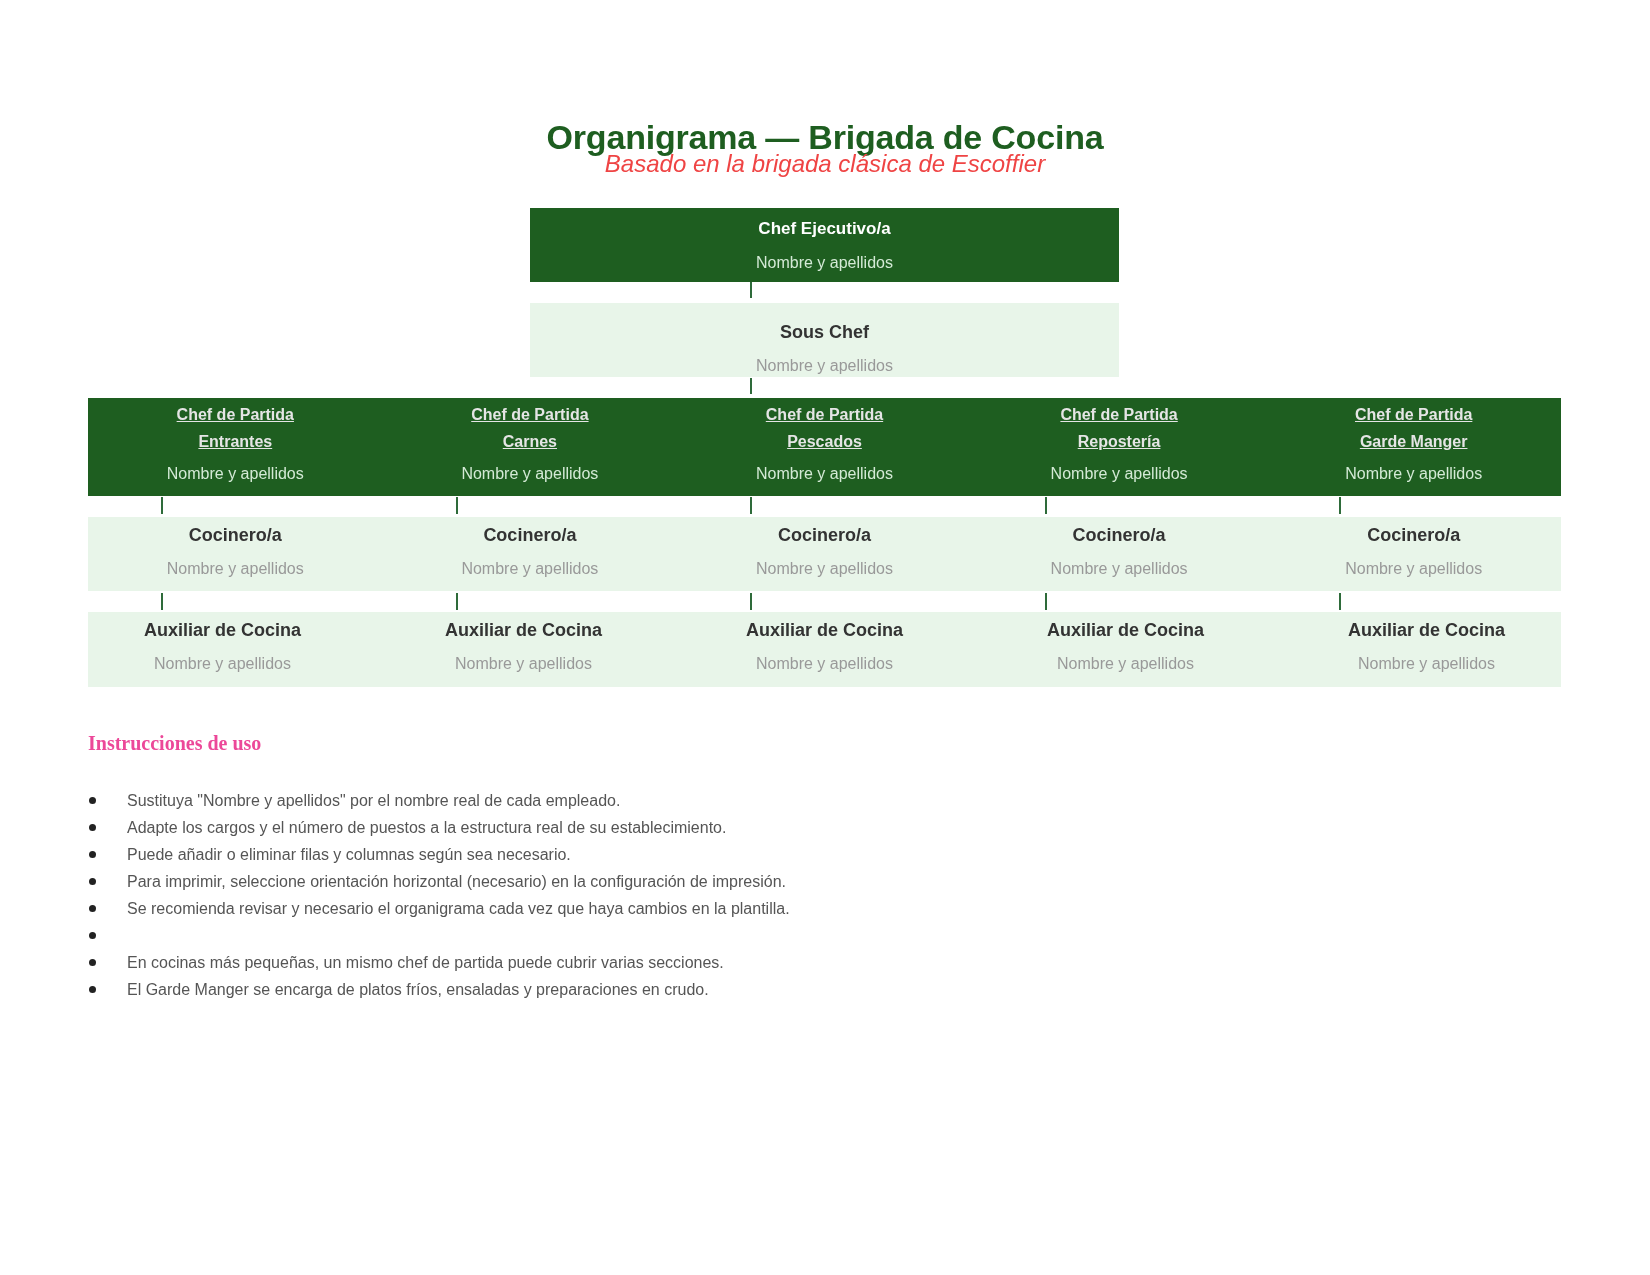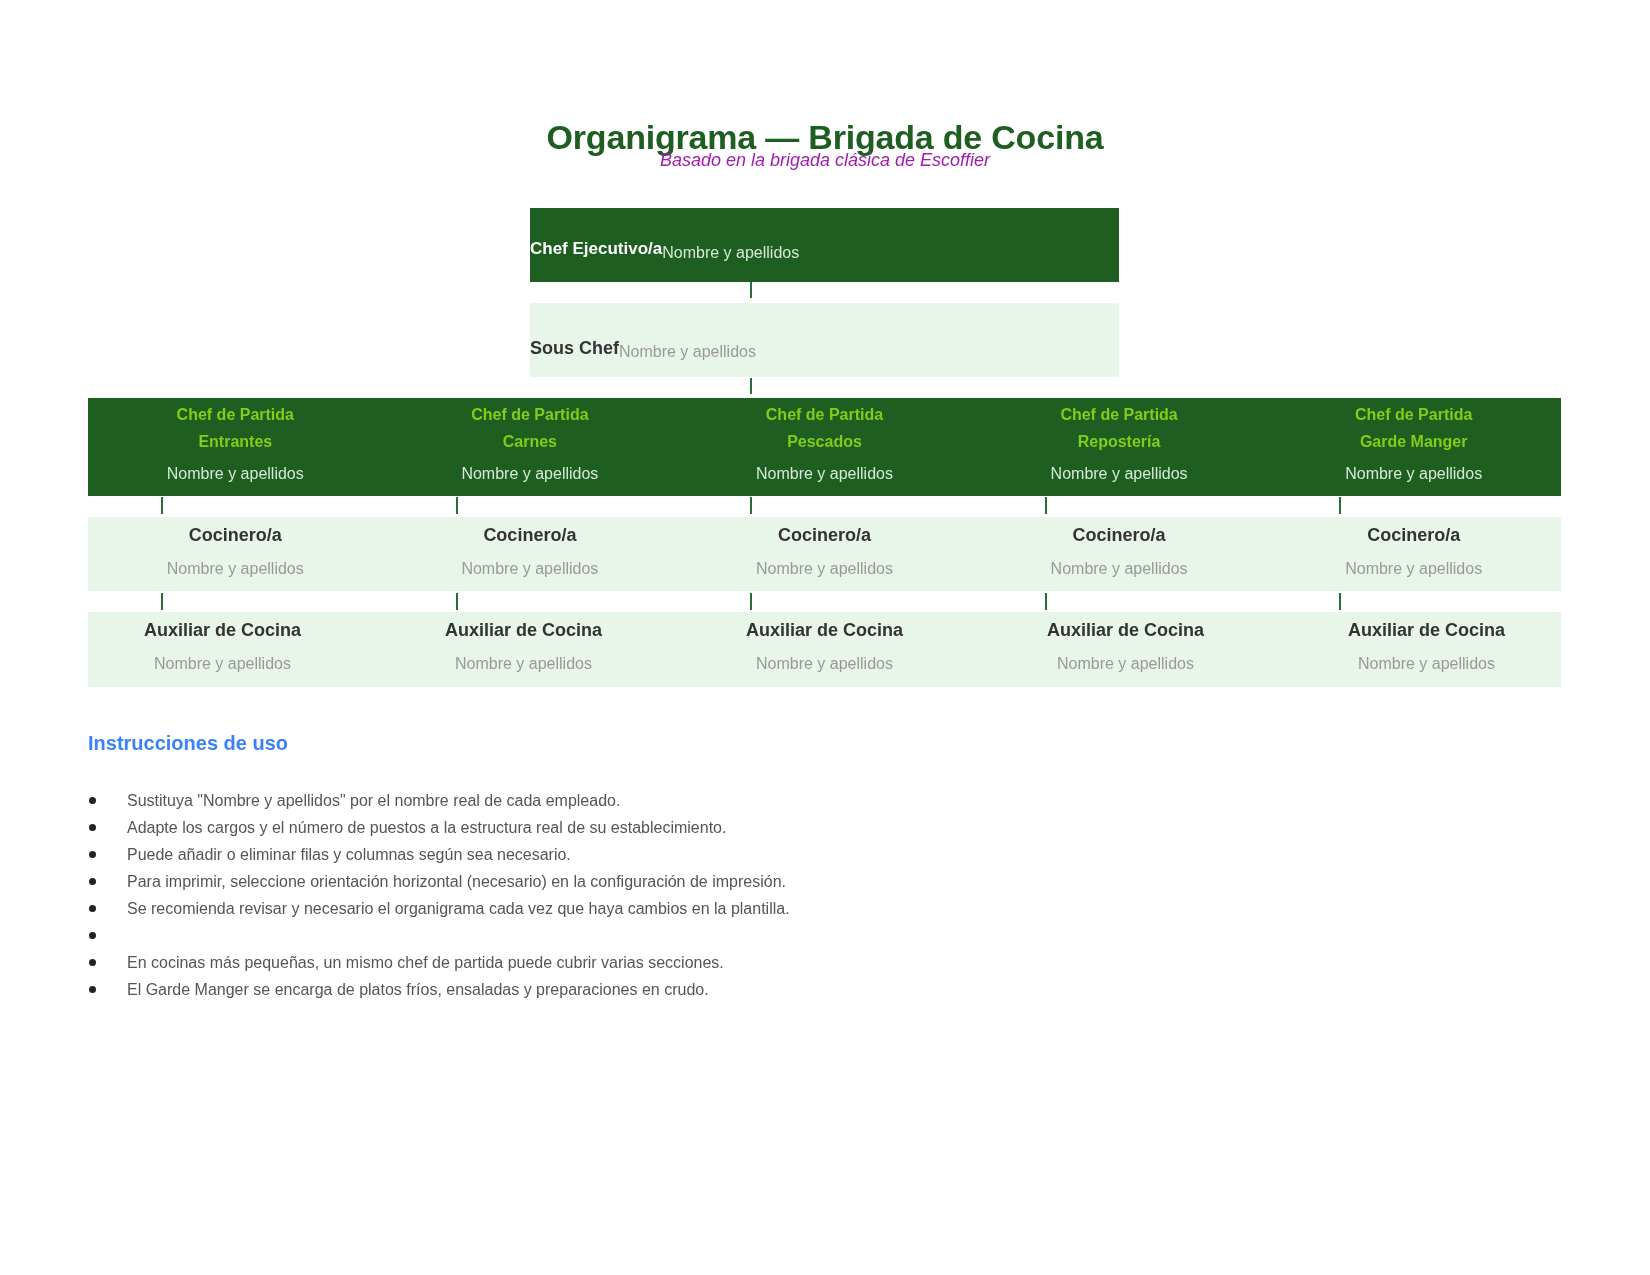--- a/index.html
+++ b/index.html
@@ -7,57 +7,57 @@
   body { position: relative; font-family: "Liberation Sans", "DejaVu Sans", sans-serif; color: #333333; overflow: hidden; }
 
   .title {
     position: absolute; left: 0; width: 1650px; top: 82px;
     text-align: center; font-size: 34px; font-weight: bold; color: #1e5e20;
     letter-spacing: -0.2px;
     margin-top: 36px;
   }
   .subtitle {
     position: absolute; left: 0; width: 1650px; top: 150px;
-    text-align: center; font-size: 18px; font-style: italic; color: #a21caf;
+    text-align: center; font-size: 24px; font-style: italic; color: #ef4444;
   }
 
   .box {
-    position: absolute; display: flex; align-items: center;
+    position: absolute; display: flex; flex-direction: column; align-items: center;
   }
   .box.dark { background: #1e5e20; color: #ffffff; }
   .box.light { background: #e8f5e9; color: #333333; }
 
   .box .role { font-weight: bold; font-size: 17px; line-height: 26px; text-align: center; }
   .box .name { font-size: 16px; line-height: 26px; text-align: center; }
   .box.dark .name { color: #d4ead6; }
   .box.light .name { color: #999999; }
 
   #chef-box { left: 530px; top: 208px; width: 589px; height: 74px; padding-top: 8px; }
   #chef-box .name { margin-top: 8px; }
   #sous-box { left: 530px; top: 303px; width: 589px; height: 74px; padding-top: 16px; }
   #sous-box .role { font-size: 18px; }
   #sous-box .name { margin-top: 8px; }
 
   .row { position: absolute; left: 88px; width: 1473px; display: flex; }
   .row .cell { width: 294.6px; display: flex; flex-direction: column; align-items: center; }
   #partida-row { top: 398px; height: 98px; background: #1e5e20; }
   #partida-row .cell { padding-top: 3px; }
-  #partida-row .role { font-weight: bold; font-size: 16px; line-height: 27px; color: #84cc16; text-align: center; }
+  #partida-row .role { font-weight: bold; font-size: 16px; line-height: 27px; color: #e5e5e5; text-align: center; text-decoration: underline; }
   #partida-row .name { font-size: 16px; line-height: 26px; margin-top: 6px; color: #d4ead6; }
 
   #cocinero-row { top: 517px; height: 74px; background: #e8f5e9; }
   #auxiliar-row { top: 612px; height: 75px; background: #e8f5e9; gap: 32px; }
   #cocinero-row .cell, #auxiliar-row .cell { padding-top: 5px; }
   #cocinero-row .role, #auxiliar-row .role { font-weight: bold; font-size: 18px; line-height: 26px; color: #333333; }
   #cocinero-row .name, #auxiliar-row .name { font-size: 16px; line-height: 26px; margin-top: 8px; color: #999999; }
 
   .connector { position: absolute; width: 2px; background: #2e6b3a; }
 
   .instructions-heading {
-    position: absolute; left: 88px; top: 732px; font-size: 20px; font-weight: bold; color: #3b82f6;
+    position: absolute; left: 88px; top: 732px; font-size: 20px; font-weight: bold; color: #ec4899; font-family: Liberation Serif, serif;
   }
   .instructions-list { position: absolute; left: 88px; top: 787px; list-style: none; }
   .instructions-list li {
     position: relative; font-size: 16px; line-height: 27px; height: 27px; color: #555555; padding-left: 39px;
     white-space: nowrap;
   }
   .instructions-list .bullet {
     position: absolute; left: 1px; top: 10px; width: 7px; height: 7px; border-radius: 50%; background: #222222;
   }
 </style>

